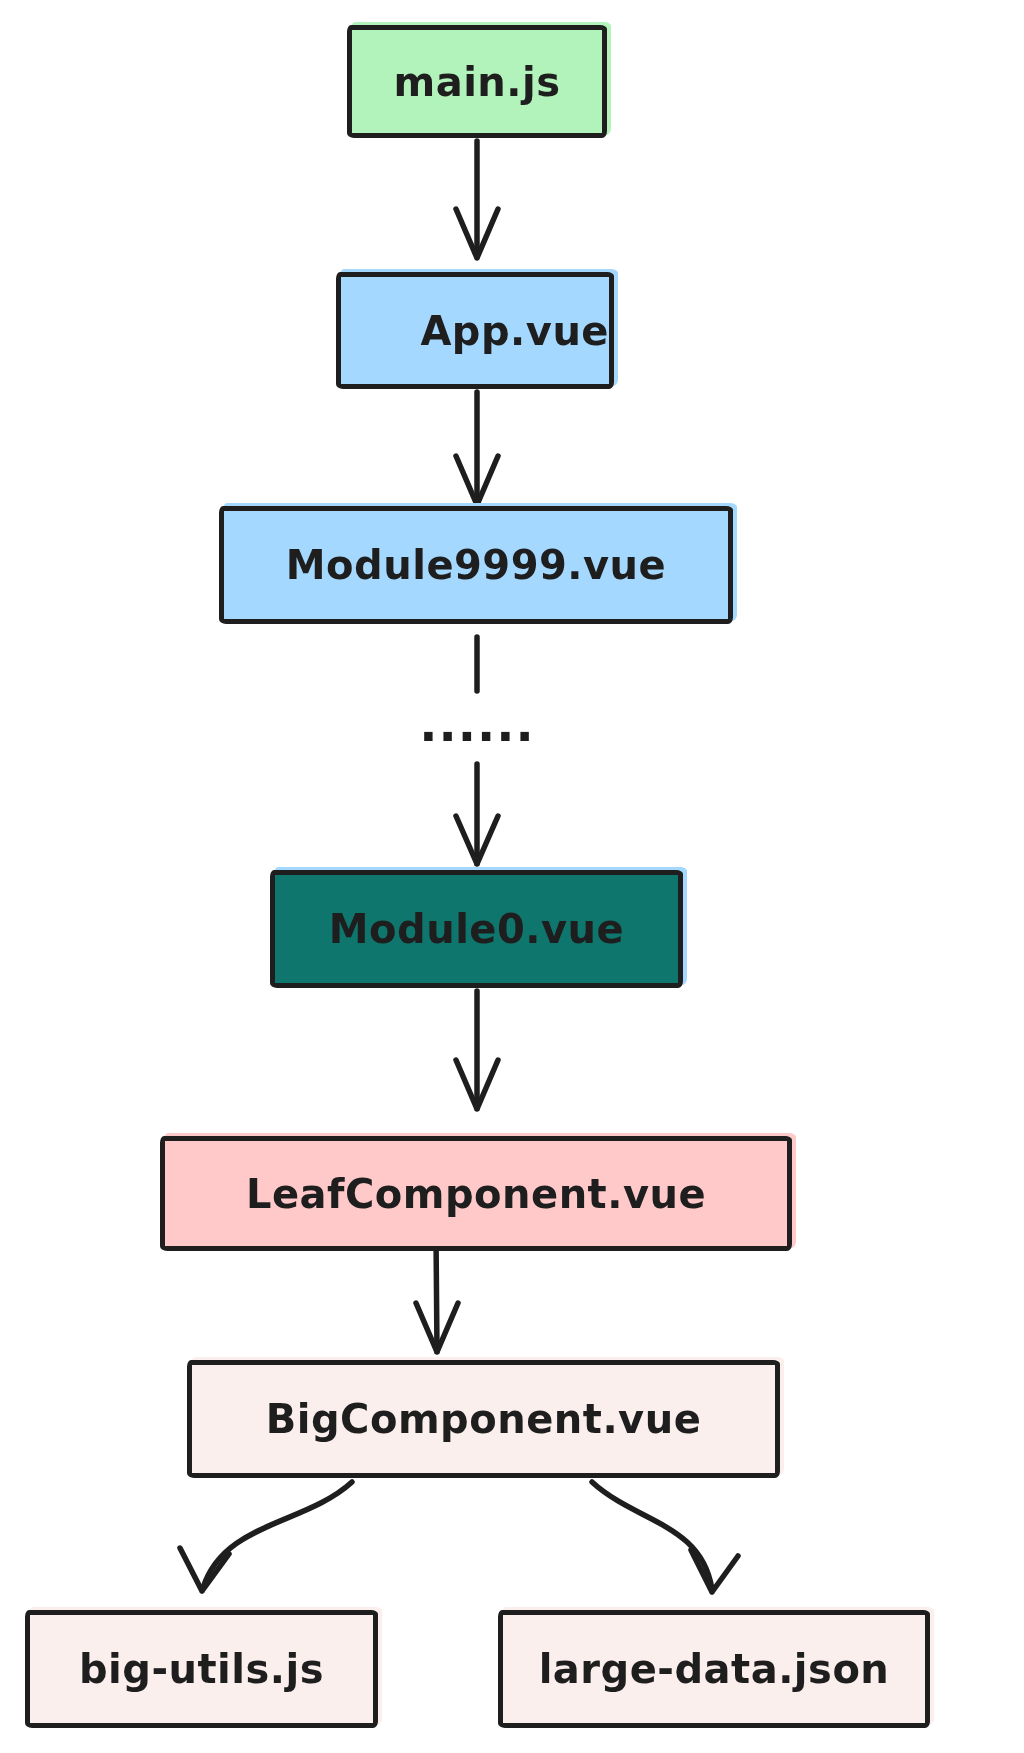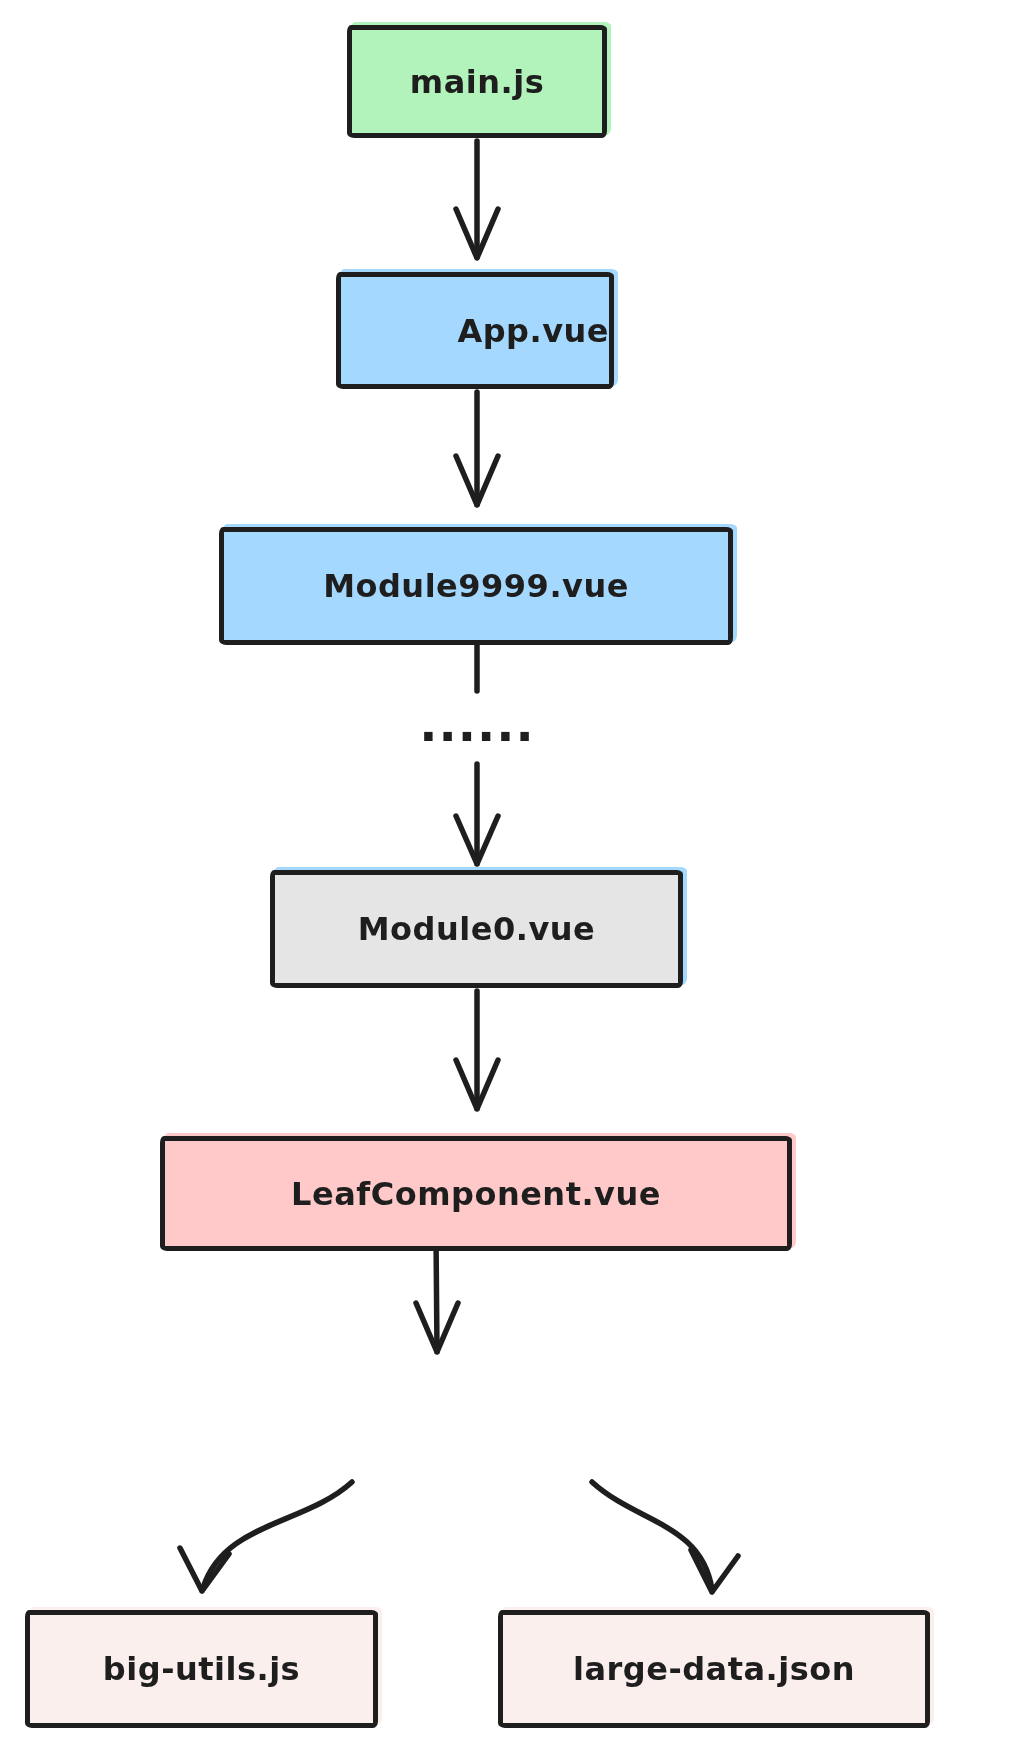--- a/index.html
+++ b/index.html
@@ -12,27 +12,27 @@
     overflow:hidden;
   }
   #edges{position:absolute;left:0;top:0;width:1024px;height:1753px;}
   .edge{fill:none;stroke:#1e1e1e;stroke-width:5.5;stroke-linecap:round;stroke-linejoin:round;}
   .node{
     position:absolute;
     box-sizing:border-box;
     border:5px solid #1e1e1e;
     border-radius:4px 7px 5px 7px / 7px 4px 7px 5px;
     display:flex;align-items:center;justify-content:center;
-    font-size:32px;font-weight:bold;letter-spacing:.5px;
+    font-size:40px;font-weight:bold;letter-spacing:.5px;
     white-space:nowrap;
   }
   
   #n-main-js        {left:347px; top:25px;   width:260px; height:113px;}
   #n-app-vue        {left:336px; top:272px;  width:278px; height:117px;justify-content:flex-end;}
-  #n-module9999-vue {left:219px; top:527px;  width:514px; height:118px;}
+  #n-module9999-vue {left:219px; top:506px;  width:514px; height:118px;}
   #n-module0-vue    {left:270px; top:870px;  width:413px; height:118px;}
   #n-leaf-vue       {left:160px; top:1117px; width:632px; height:115px;}
   #n-big-vue        {left:187px; top:1360px; width:593px; height:118px;}
   #n-big-utils      {left:25px;  top:1610px; width:353px; height:118px;justify-content:center;}
   #n-large-data     {left:498px; top:1610px; width:432px; height:118px;}
   .ellipsis{
     position:absolute;left:397px;top:700px;width:160px;
     text-align:center;font-size:48px;font-weight:bold;letter-spacing:1px;
     line-height:1;
   }
@@ -91,28 +91,31 @@
   <div class="node" id="n-app-vue" style="background: rgb(165, 216, 255); box-shadow: rgb(165, 216, 255) 4px -3px 0px 0px;">
     <span>App.vue</span>
   </div>
 
   <div class="node" id="n-module9999-vue" style="background: rgb(165, 216, 255); box-shadow: rgb(165, 216, 255) 4px -3px 0px 0px;">
     <span>Module9999.vue</span>
   </div>
 
   <div class="ellipsis">......</div>
 
-  <div class="node" id="n-module0-vue" style="background: #e5e5e5; box-shadow: rgb(165, 216, 255) 4px -3px 0px 0px;">
+  <div class="node" id="n-module0-vue" style="background: #0f766e; box-shadow: rgb(165, 216, 255) 4px -3px 0px 0px;">
     <span>Module0.vue</span>
   </div>
 
   <div class="node" id="n-leaf-vue" style="background: rgb(255, 201, 201); box-shadow: rgb(255, 201, 201) 4px -3px 0px 0px; margin-top: 19px;">
     <span>LeafComponent.vue</span>
   </div>
 
+  <div class="node" id="n-big-vue" style="background: rgb(251, 239, 237); box-shadow: rgb(251, 239, 237) 4px -3px 0px 0px;">
+    <span>BigComponent.vue</span>
+  </div>
 
   <div class="node" id="n-big-utils" style="background: rgb(251, 239, 237); box-shadow: rgb(251, 239, 237) 4px -3px 0px 0px;">
     <span>big-utils.js</span>
   </div>
 
   <div class="node" id="n-large-data" style="background: rgb(251, 239, 237); box-shadow: rgb(251, 239, 237) 4px -3px 0px 0px;">
     <span>large-data.json</span>
   </div>
 
 </div>

